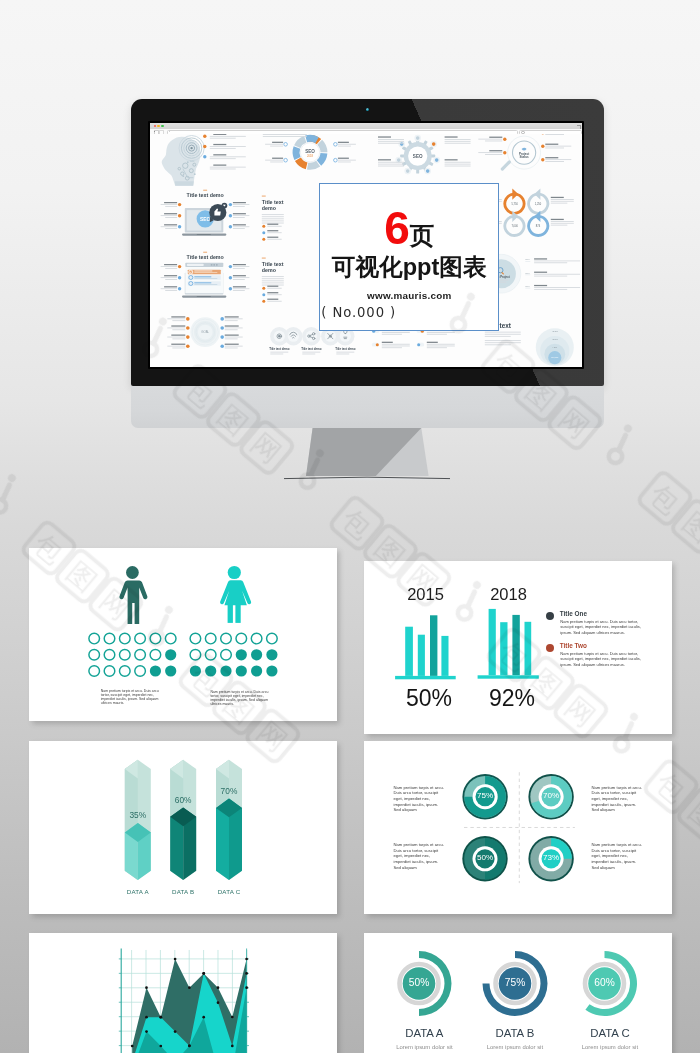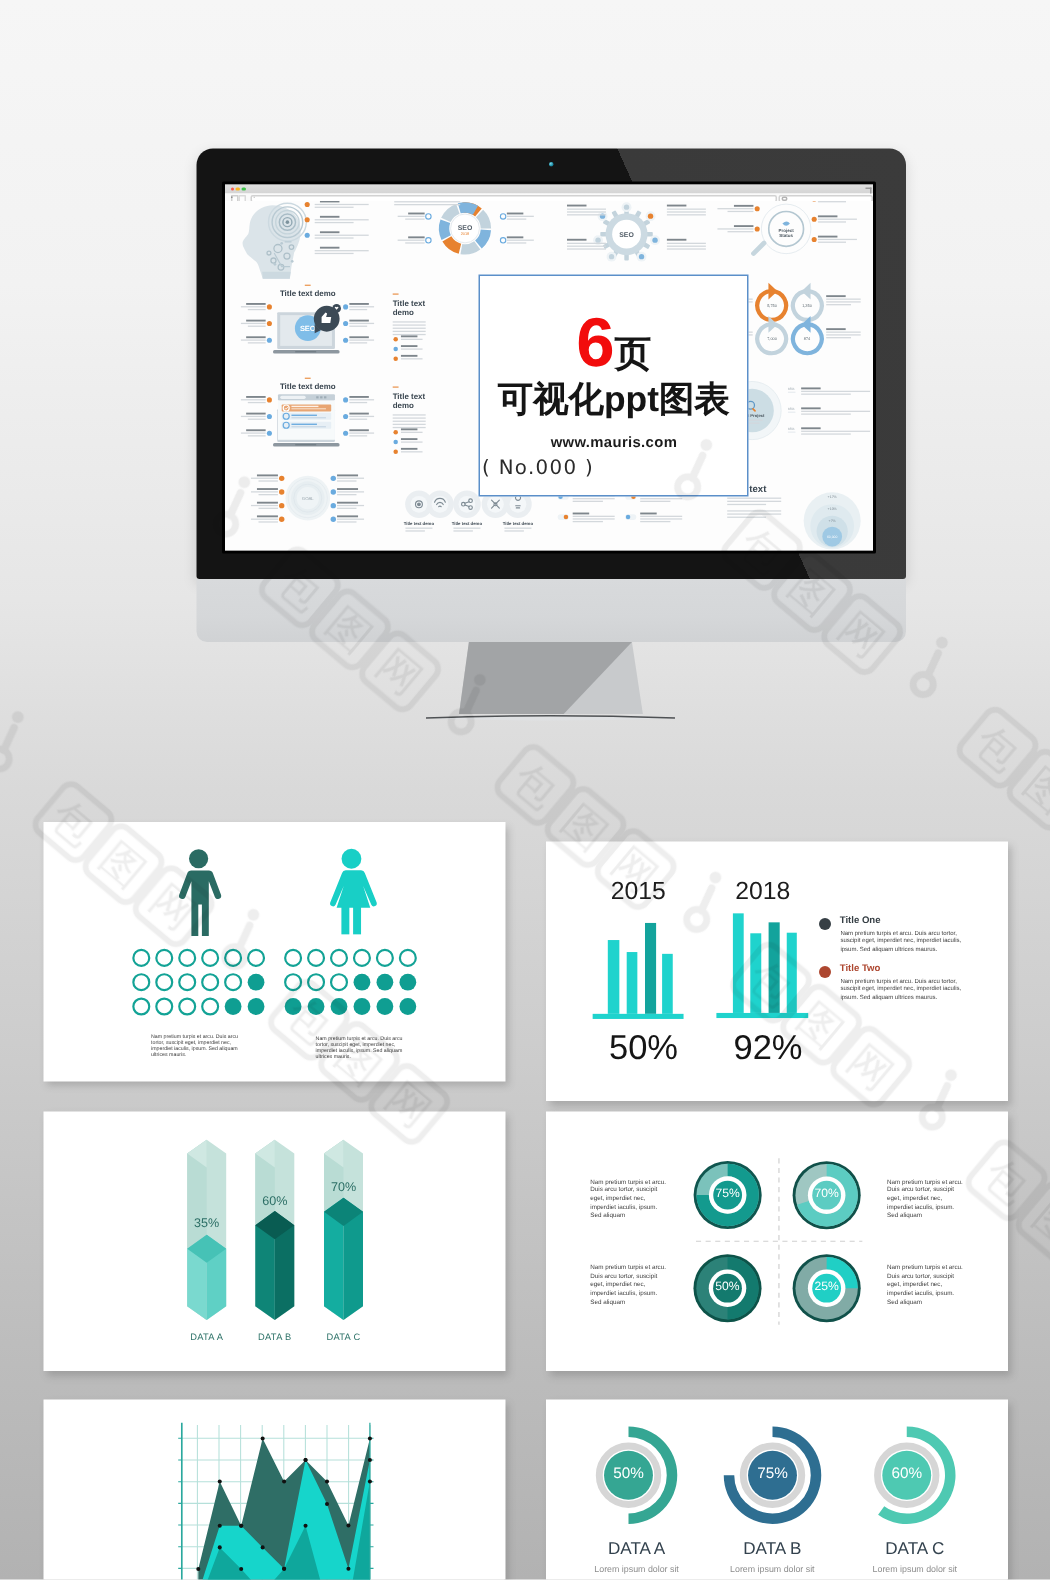--- a/index.html
+++ b/index.html
@@ -763,21 +763,21 @@
 <circle cx="187.1" cy="117.8" r="22.7" fill="#10514a"></circle>
 <circle cx="187.1" cy="117.8" r="20.8" fill="#81aba6"></circle>
 <path d="M187.10,97.00 A20.80,20.80 0 0 1 207.90,117.80 L199.60,117.80 A12.50,12.50 0 0 0 187.10,105.30 Z" fill="#20cfc5"></path>
 <circle cx="187.1" cy="117.8" r="12.5" fill="#ffffff"></circle>
 <circle cx="187.1" cy="117.8" r="9.6" fill="#20cfc5"></circle>
 </g>
 </svg>
 <div style="position:absolute;left:96.1px;top:50.8px;width:50px;text-align:center;font-size:8.1px;color:#fff;">75%</div>
 <div style="position:absolute;left:162.1px;top:50.9px;width:50px;text-align:center;font-size:8.1px;color:#fff;">70%</div>
 <div style="position:absolute;left:96.0px;top:112.9px;width:50px;text-align:center;font-size:8.1px;color:#fff;">50%</div>
-<div style="position:absolute;left:162.1px;top:112.9px;width:50px;text-align:center;font-size:8.1px;color:#fff;">25%</div>
+<div style="position:absolute;left:162.1px;top:112.9px;width:50px;text-align:center;font-size:8.1px;color:#fff;">73%</div>
 <div class="txt-blurb" style="left:29.5px;top:44.0px;width:51px;font-size:4.2px;line-height:1.35;">Nam pretium turpis et arcu. Duis arcu tortor, suscipit eget, imperdiet nec, imperdiet iaculis, ipsum. Sed aliquam</div>
 <div class="txt-blurb" style="left:227.4px;top:44.0px;width:51px;font-size:4.2px;line-height:1.35;">Nam pretium turpis et arcu. Duis arcu tortor, suscipit eget, imperdiet nec, imperdiet iaculis, ipsum. Sed aliquam</div>
 <div class="txt-blurb" style="left:29.5px;top:101.4px;width:51px;font-size:4.2px;line-height:1.35;">Nam pretium turpis et arcu. Duis arcu tortor, suscipit eget, imperdiet nec, imperdiet iaculis, ipsum. Sed aliquam</div>
 <div class="txt-blurb" style="left:227.4px;top:101.4px;width:51px;font-size:4.2px;line-height:1.35;">Nam pretium turpis et arcu. Duis arcu tortor, suscipit eget, imperdiet nec, imperdiet iaculis, ipsum. Sed aliquam</div>
 </div>
 <div class="slide" style="left:29px;top:933px;">
 <svg width="308" height="173.3" viewBox="0 0 308 173.3">
 <g stroke="#b5e0da" stroke-width="0.7">
 <line x1="102.60" y1="17.00" x2="102.60" y2="121.00"></line>
 <line x1="117.00" y1="17.00" x2="117.00" y2="121.00"></line>

